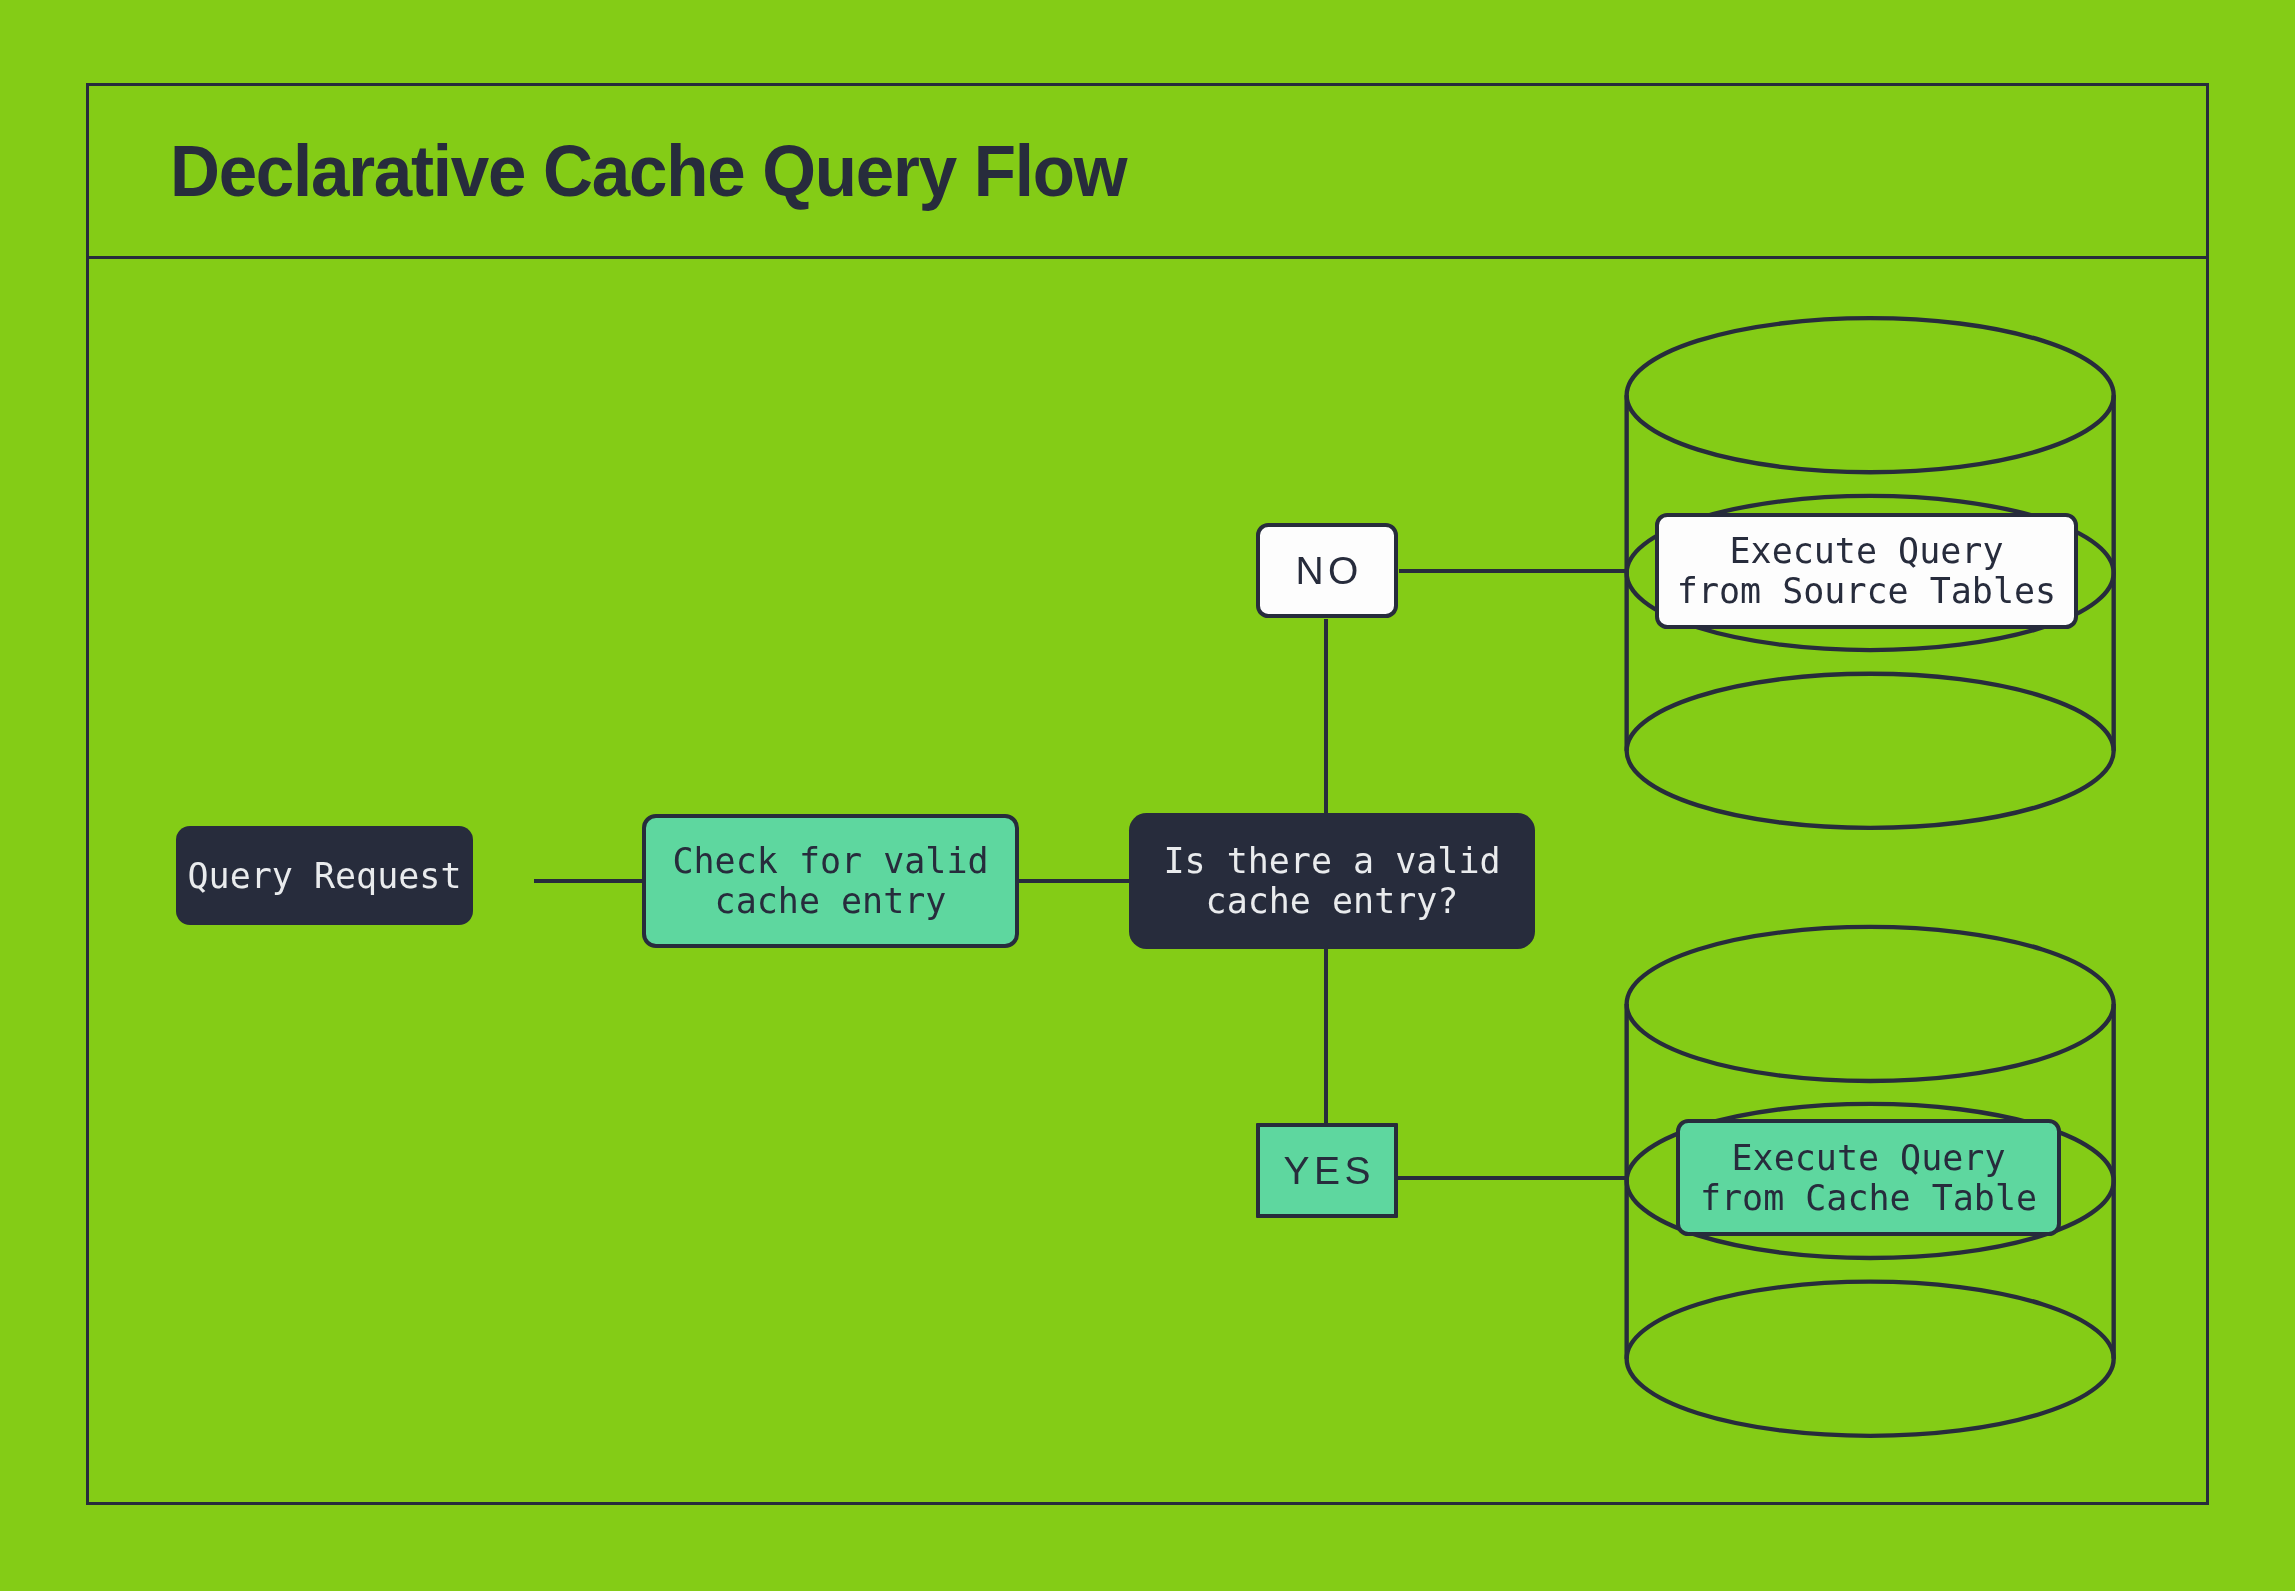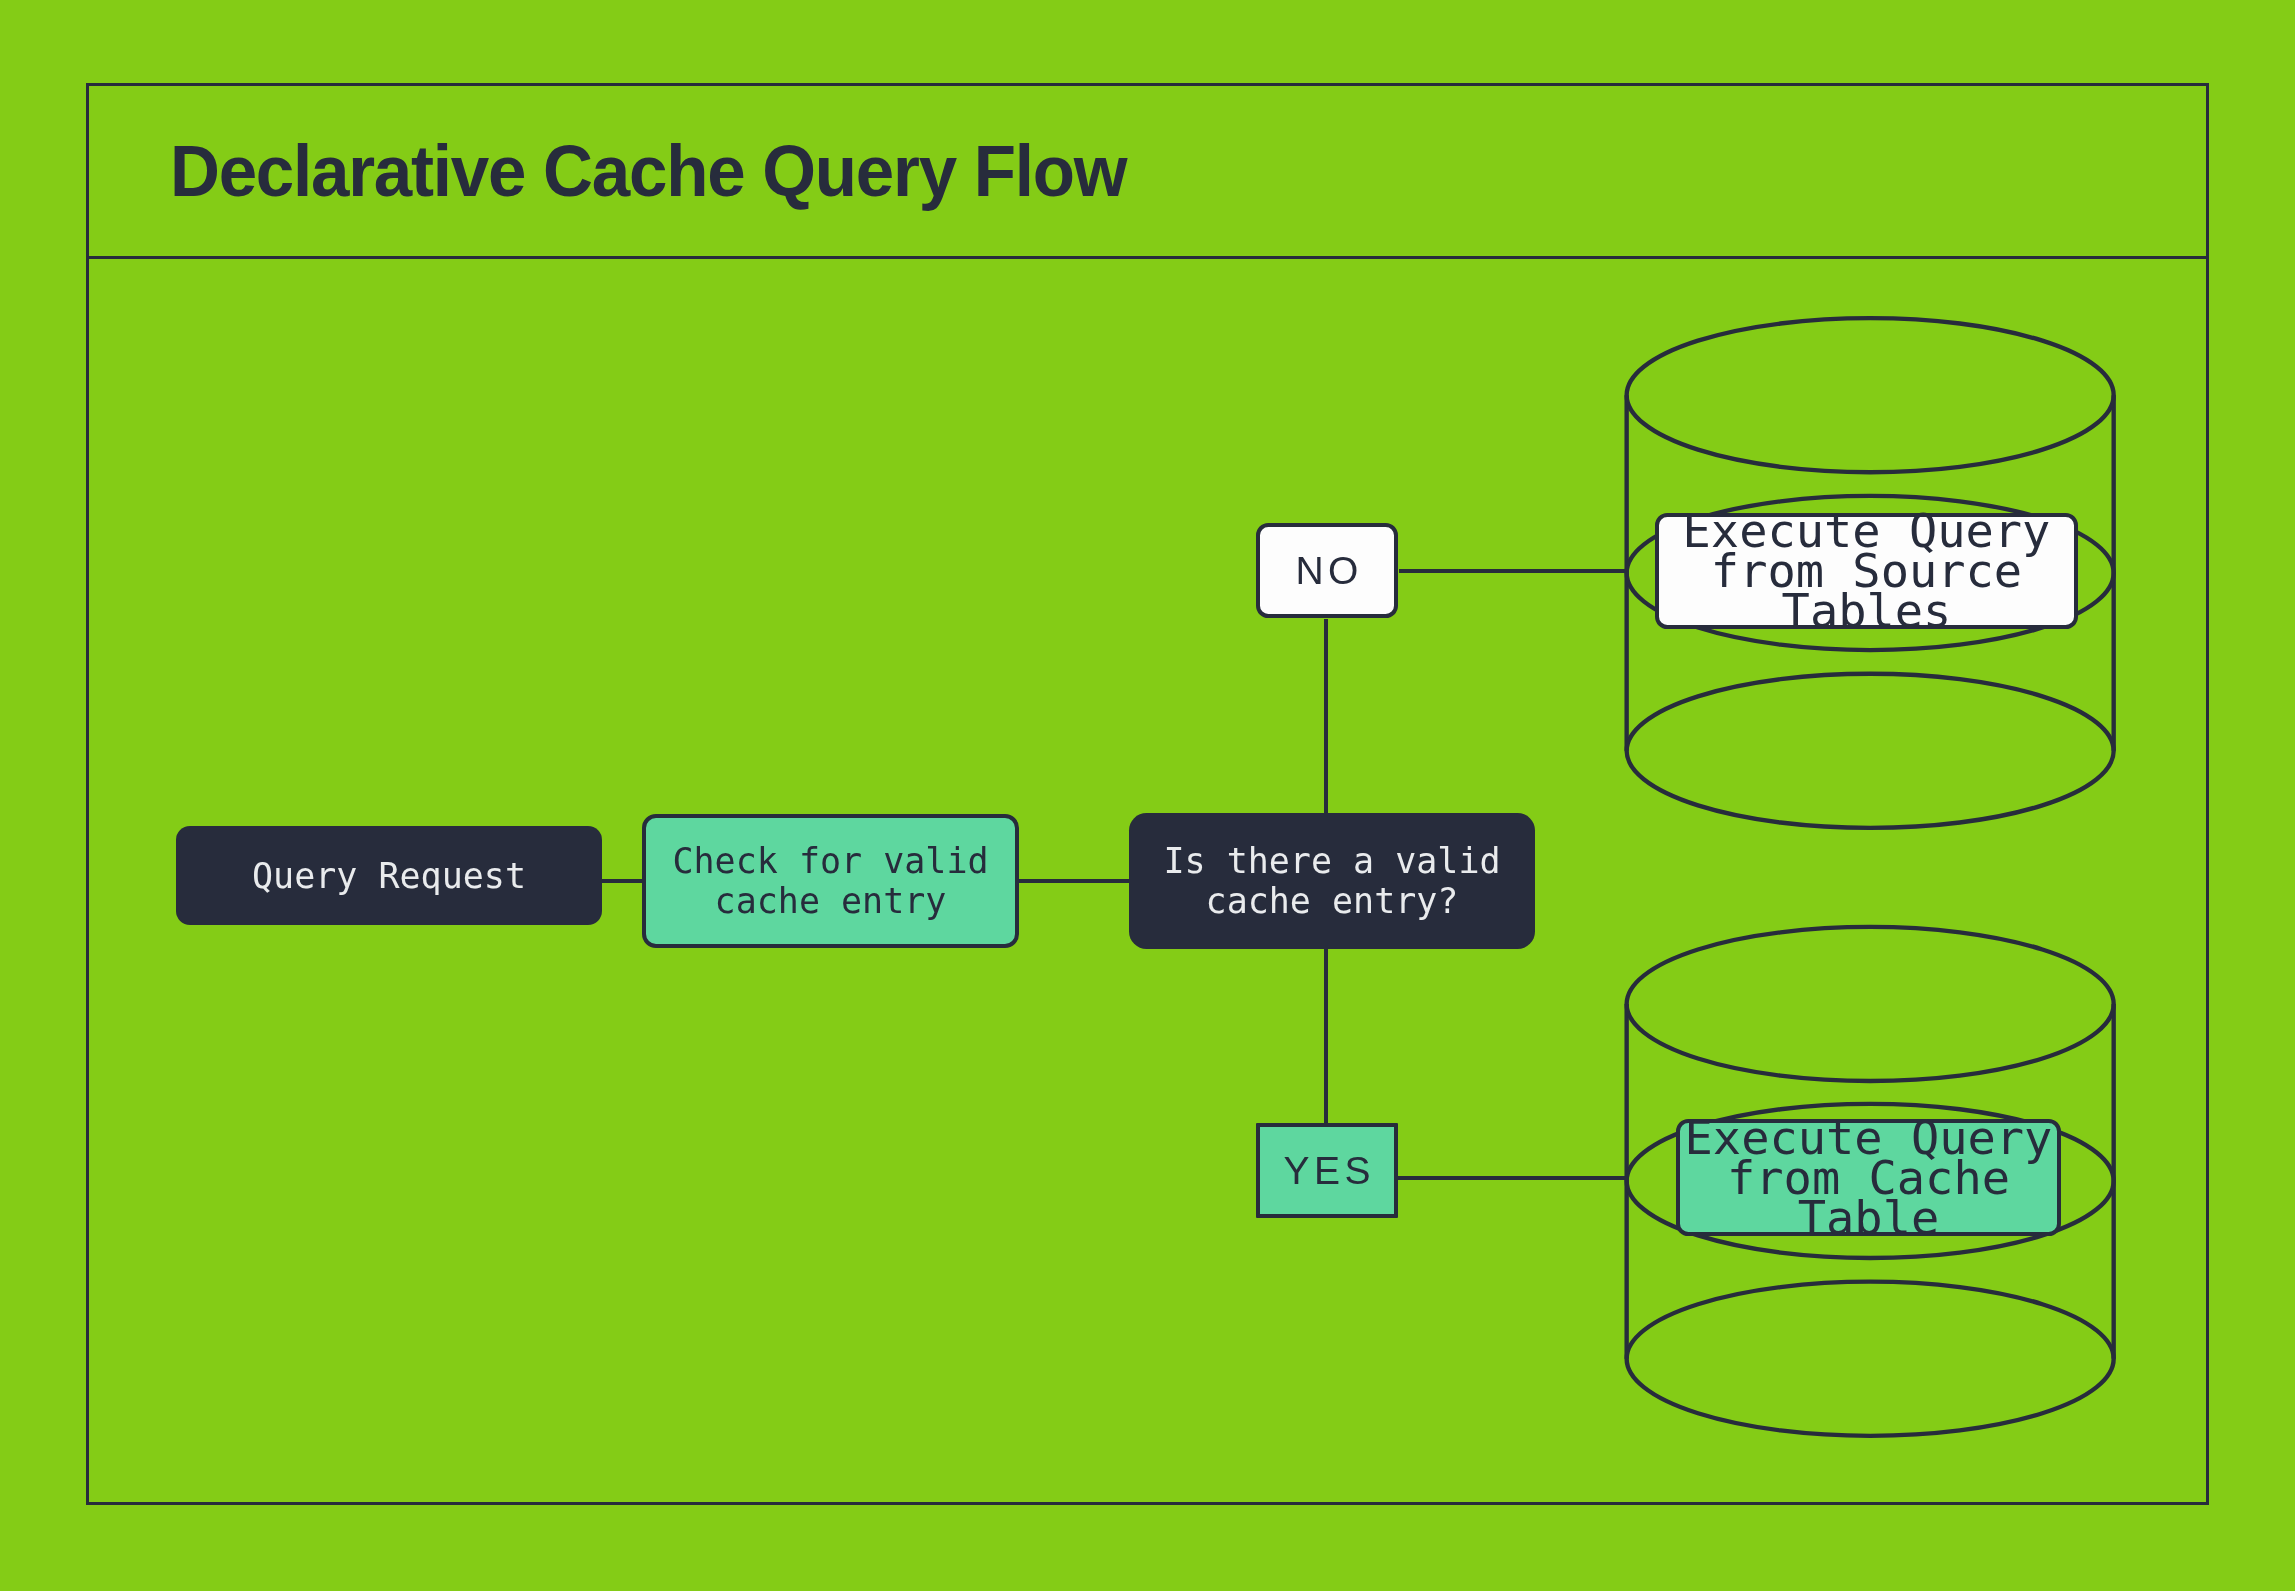--- a/index.html
+++ b/index.html
@@ -42,21 +42,21 @@
   .node.white{background:#fdfdfd;color:#272c3c;border:4.4px solid #272c3c;border-radius:12.3px;}
   .branch-label{
     font-family:"Liberation Sans", sans-serif;
     font-weight:400;font-size:39px;letter-spacing:4.4px;
     white-space:nowrap;line-height:1;
     padding-left:4.4px; 
   }
   .db-label{
     position:absolute;box-sizing:border-box;
     display:flex;align-items:center;justify-content:center;text-align:center;
-    font-size:47px;line-height:40px;white-space:pre-line;
+    font-size:35px;line-height:40px;white-space:pre-line;
     border:4.4px solid #272c3c;border-radius:12.3px;
   }
   .db-label.white{background:#fdfdfd;color:#272c3c;}
   .db-label.green{background:#5ed79f;color:#272c3c;}
 </style>
 </head>
 <body>
 
 <div class="canvas">
 
@@ -83,21 +83,21 @@
     </g>
   </svg>
 
   <div class="connector" style="left:534px;top:879px;width:108px;height:4.4px;"></div>
   <div class="connector" style="left:1019px;top:879px;width:110px;height:4.4px;"></div>
   <div class="connector" style="left:1324px;top:619px;width:4.4px;height:195px;"></div>
   <div class="connector" style="left:1324px;top:949px;width:4.4px;height:174px;"></div>
   <div class="connector" style="left:1399px;top:569px;width:230px;height:4.4px;"></div>
   <div class="connector" style="left:1398px;top:1176px;width:230px;height:4.4px;"></div>
 
-  <div class="node dark" style="left:176px;top:826px;width:426px;height:99px;">
+  <div class="node dark" style="left:176px;top:826px;width:297px;height:99px;">
     <span>Query Request</span>
   </div>
 
   <div class="node green" style="left:642px;top:814px;width:377px;height:134px;">
     <span>Check for valid
 cache entry</span>
   </div>
 
   <div class="node dark" style="left:1129px;top:813px;width:406px;height:136px;border-radius:17.5px;">
     <span>Is there a valid

